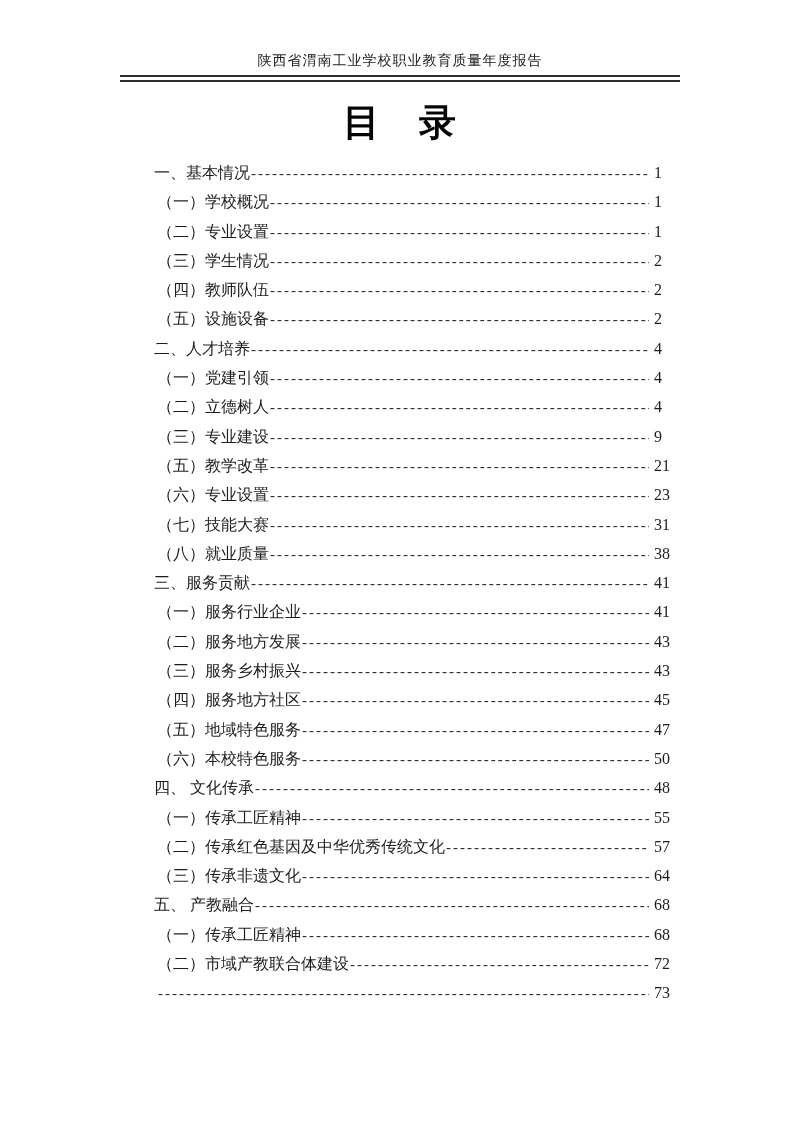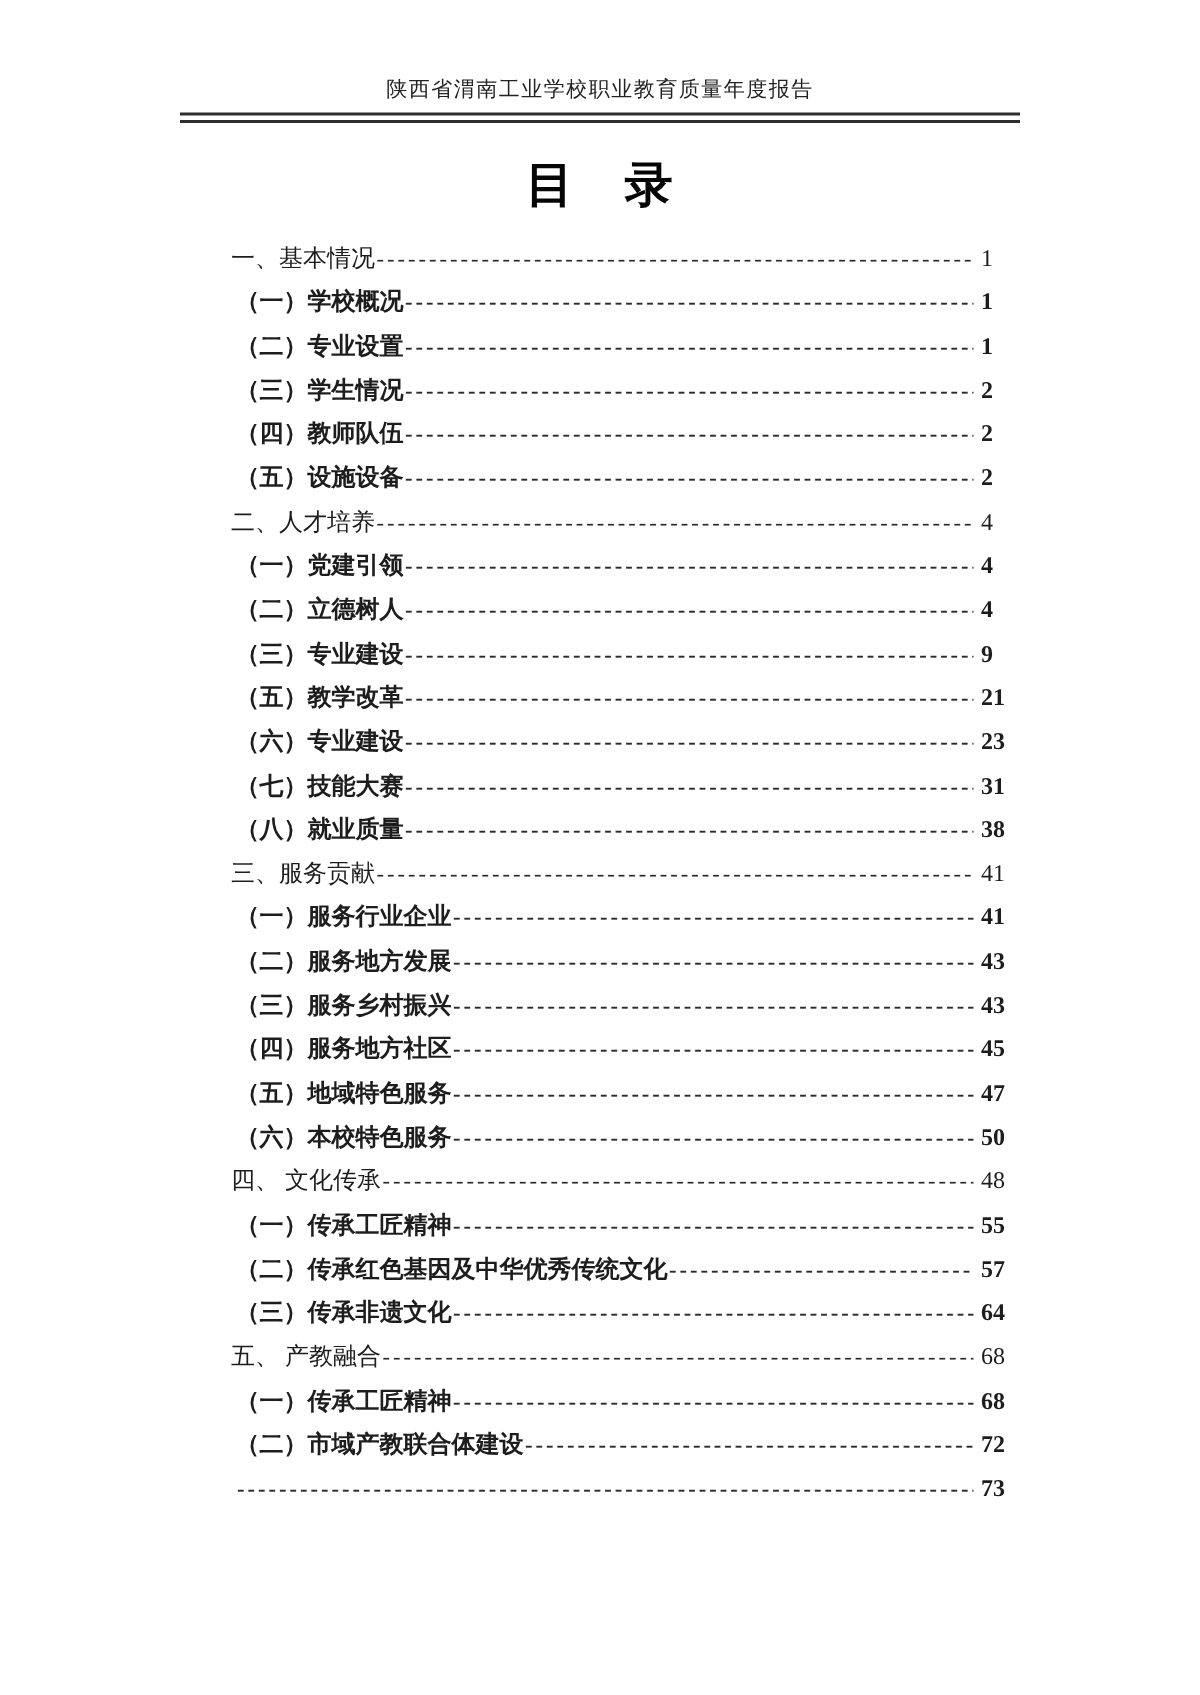--- a/index.html
+++ b/index.html
@@ -25,38 +25,38 @@
   .header-rule {
     margin-top: 5px;
     height: 3px;
     border-top: 2px solid #2e2e2e;
     border-bottom: 2px solid #2e2e2e;
   }
   .toc-title {
     margin: 22px 0 0 0;
     font-family: "Liberation Sans", "DejaVu Sans", sans-serif;
     font-weight: bold;
-    font-size: 32px;
+    font-size: 37px;
     line-height: 38px;
     text-align: center;
     color: #050505;
     letter-spacing: 1px;
   }
   .toc { margin-top: 16px; }
   .toc-row {
     display: flex;
     align-items: baseline;
     height: 29.3px;
     line-height: 29.3px;
     font-size: 16px;
     white-space: nowrap;
     cursor: pointer;
   }
   .toc-row.lvl1 { padding-left: 34px; }
-  .toc-row.lvl2 { padding-left: 37px; font-weight: bold; }
+  .toc-row.lvl2 { padding-left: 37px; }
   .toc-label { flex: 0 0 auto; }
   .leader {
     flex: 1 1 auto;
     overflow: hidden;
     white-space: nowrap;
     margin-left: 1px;
     color: #2a2a2a;
   }
   .leader::after {
     content: "--------------------------------------------------------------------------------------------------------------------------------";
@@ -131,21 +131,21 @@
         <span class="toc-label">（三）专业建设</span>
         <span class="leader"></span>
         <span class="pagenum">9</span>
       </div>
       <div class="toc-row lvl2">
         <span class="toc-label">（五）教学改革</span>
         <span class="leader"></span>
         <span class="pagenum">21</span>
       </div>
       <div class="toc-row lvl2">
-        <span class="toc-label">（六）专业建设</span>
+        <span class="toc-label">（六）专业设置</span>
         <span class="leader"></span>
         <span class="pagenum">23</span>
       </div>
       <div class="toc-row lvl2">
         <span class="toc-label">（七）技能大赛</span>
         <span class="leader"></span>
         <span class="pagenum">31</span>
       </div>
       <div class="toc-row lvl2">
         <span class="toc-label">（八）就业质量</span>

